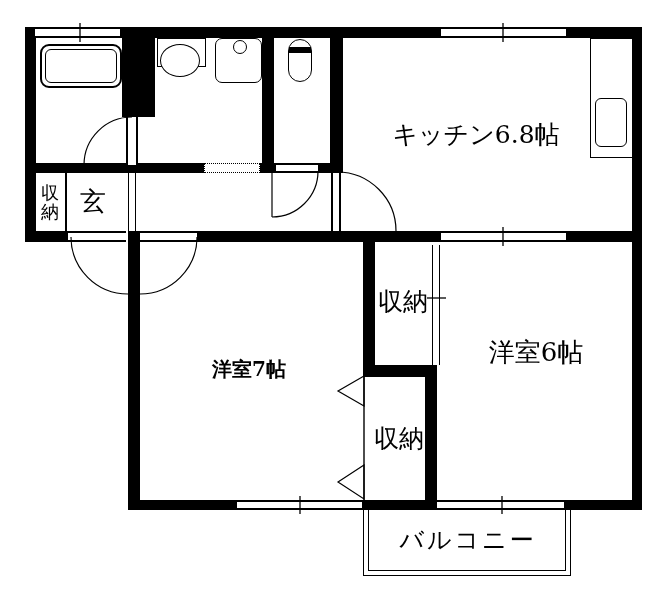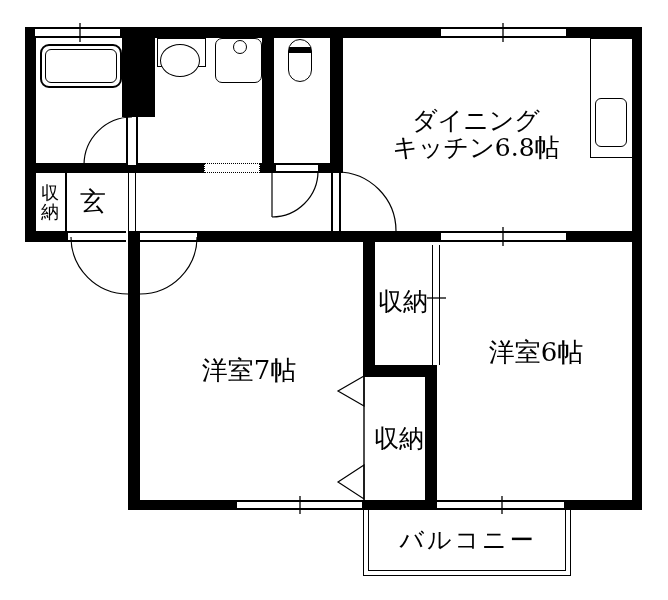--- a/index.html
+++ b/index.html
@@ -86,24 +86,23 @@
     <path stroke-width="1.2" fill="#fff" d="M 364 465 L 338 482 L 364 499 Z"></path>
     <path stroke-width="1.3" d="M 80 23 L 80 42"></path>
     <path stroke-width="1.3" d="M 503 23 L 503 42"></path>
     <path stroke-width="1.3" d="M 503 227 L 503 246"></path>
     <path stroke-width="1.3" d="M 300 496 L 300 514"></path>
     <path stroke-width="1.3" d="M 502 496 L 502 514"></path>
     <path stroke-width="1.3" d="M 427 298 L 446 298"></path>
   </svg>
 
   <div class="lbl" style="left:476px;top:134px;font-size:25px;">
-    <div>ダイニング</div>
     <div>キッチン6.8帖</div>
   </div>
-  <div class="lbl" style="left:249px;top:370px;font-size:26px;">洋室7帖</div>
+  <div class="lbl" style="left:249px;top:370px;font-size:20px;font-weight:bold;">洋室7帖</div>
   <div class="lbl" style="left:536px;top:352px;font-size:26px;">洋室6帖</div>
   <div class="lbl" style="left:403px;top:301px;font-size:25px;">収納</div>
   <div class="lbl" style="left:399px;top:438px;font-size:25px;">収納</div>
   <div class="lbl" style="left:93px;top:201px;font-size:26px;">玄</div>
   <div class="lbl-v" style="left:50px;top:202px;width:20px;font-size:18px;line-height:19px;">収納</div>
   <div class="lbl" style="left:468px;top:541px;font-size:24px;letter-spacing:3px;">バルコニー</div>
 
 </div>
 
 </body></html>

